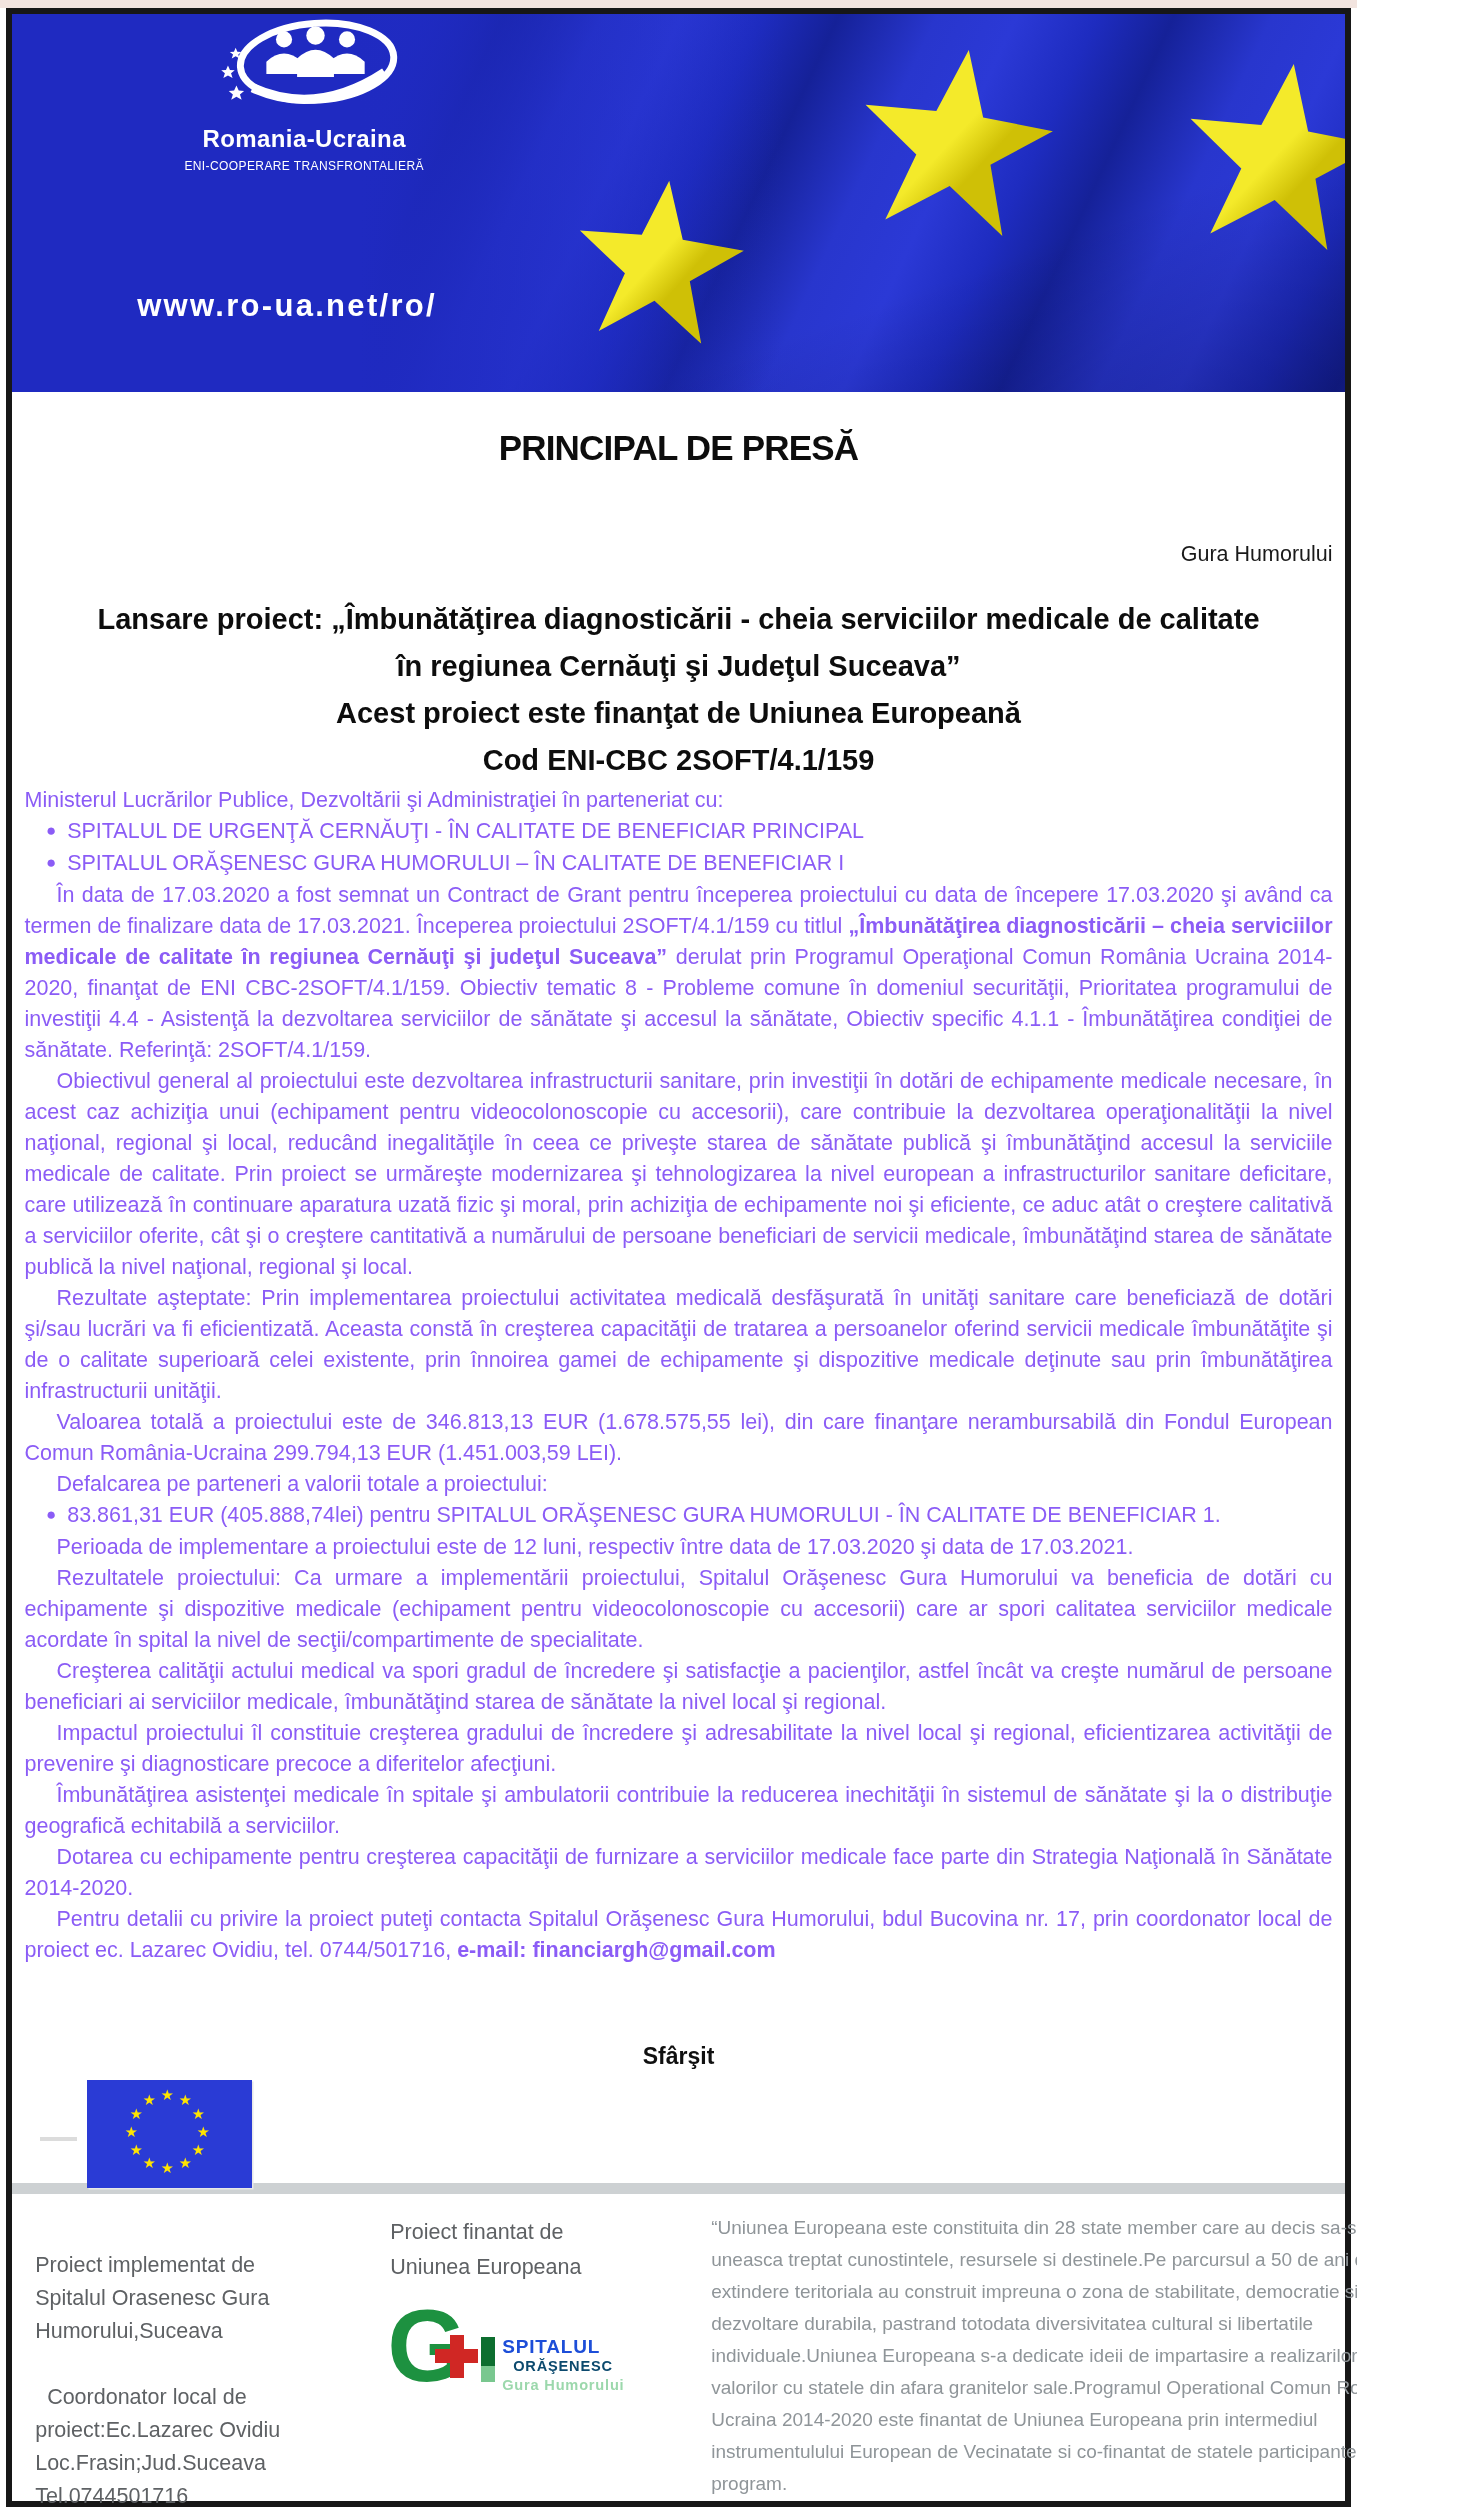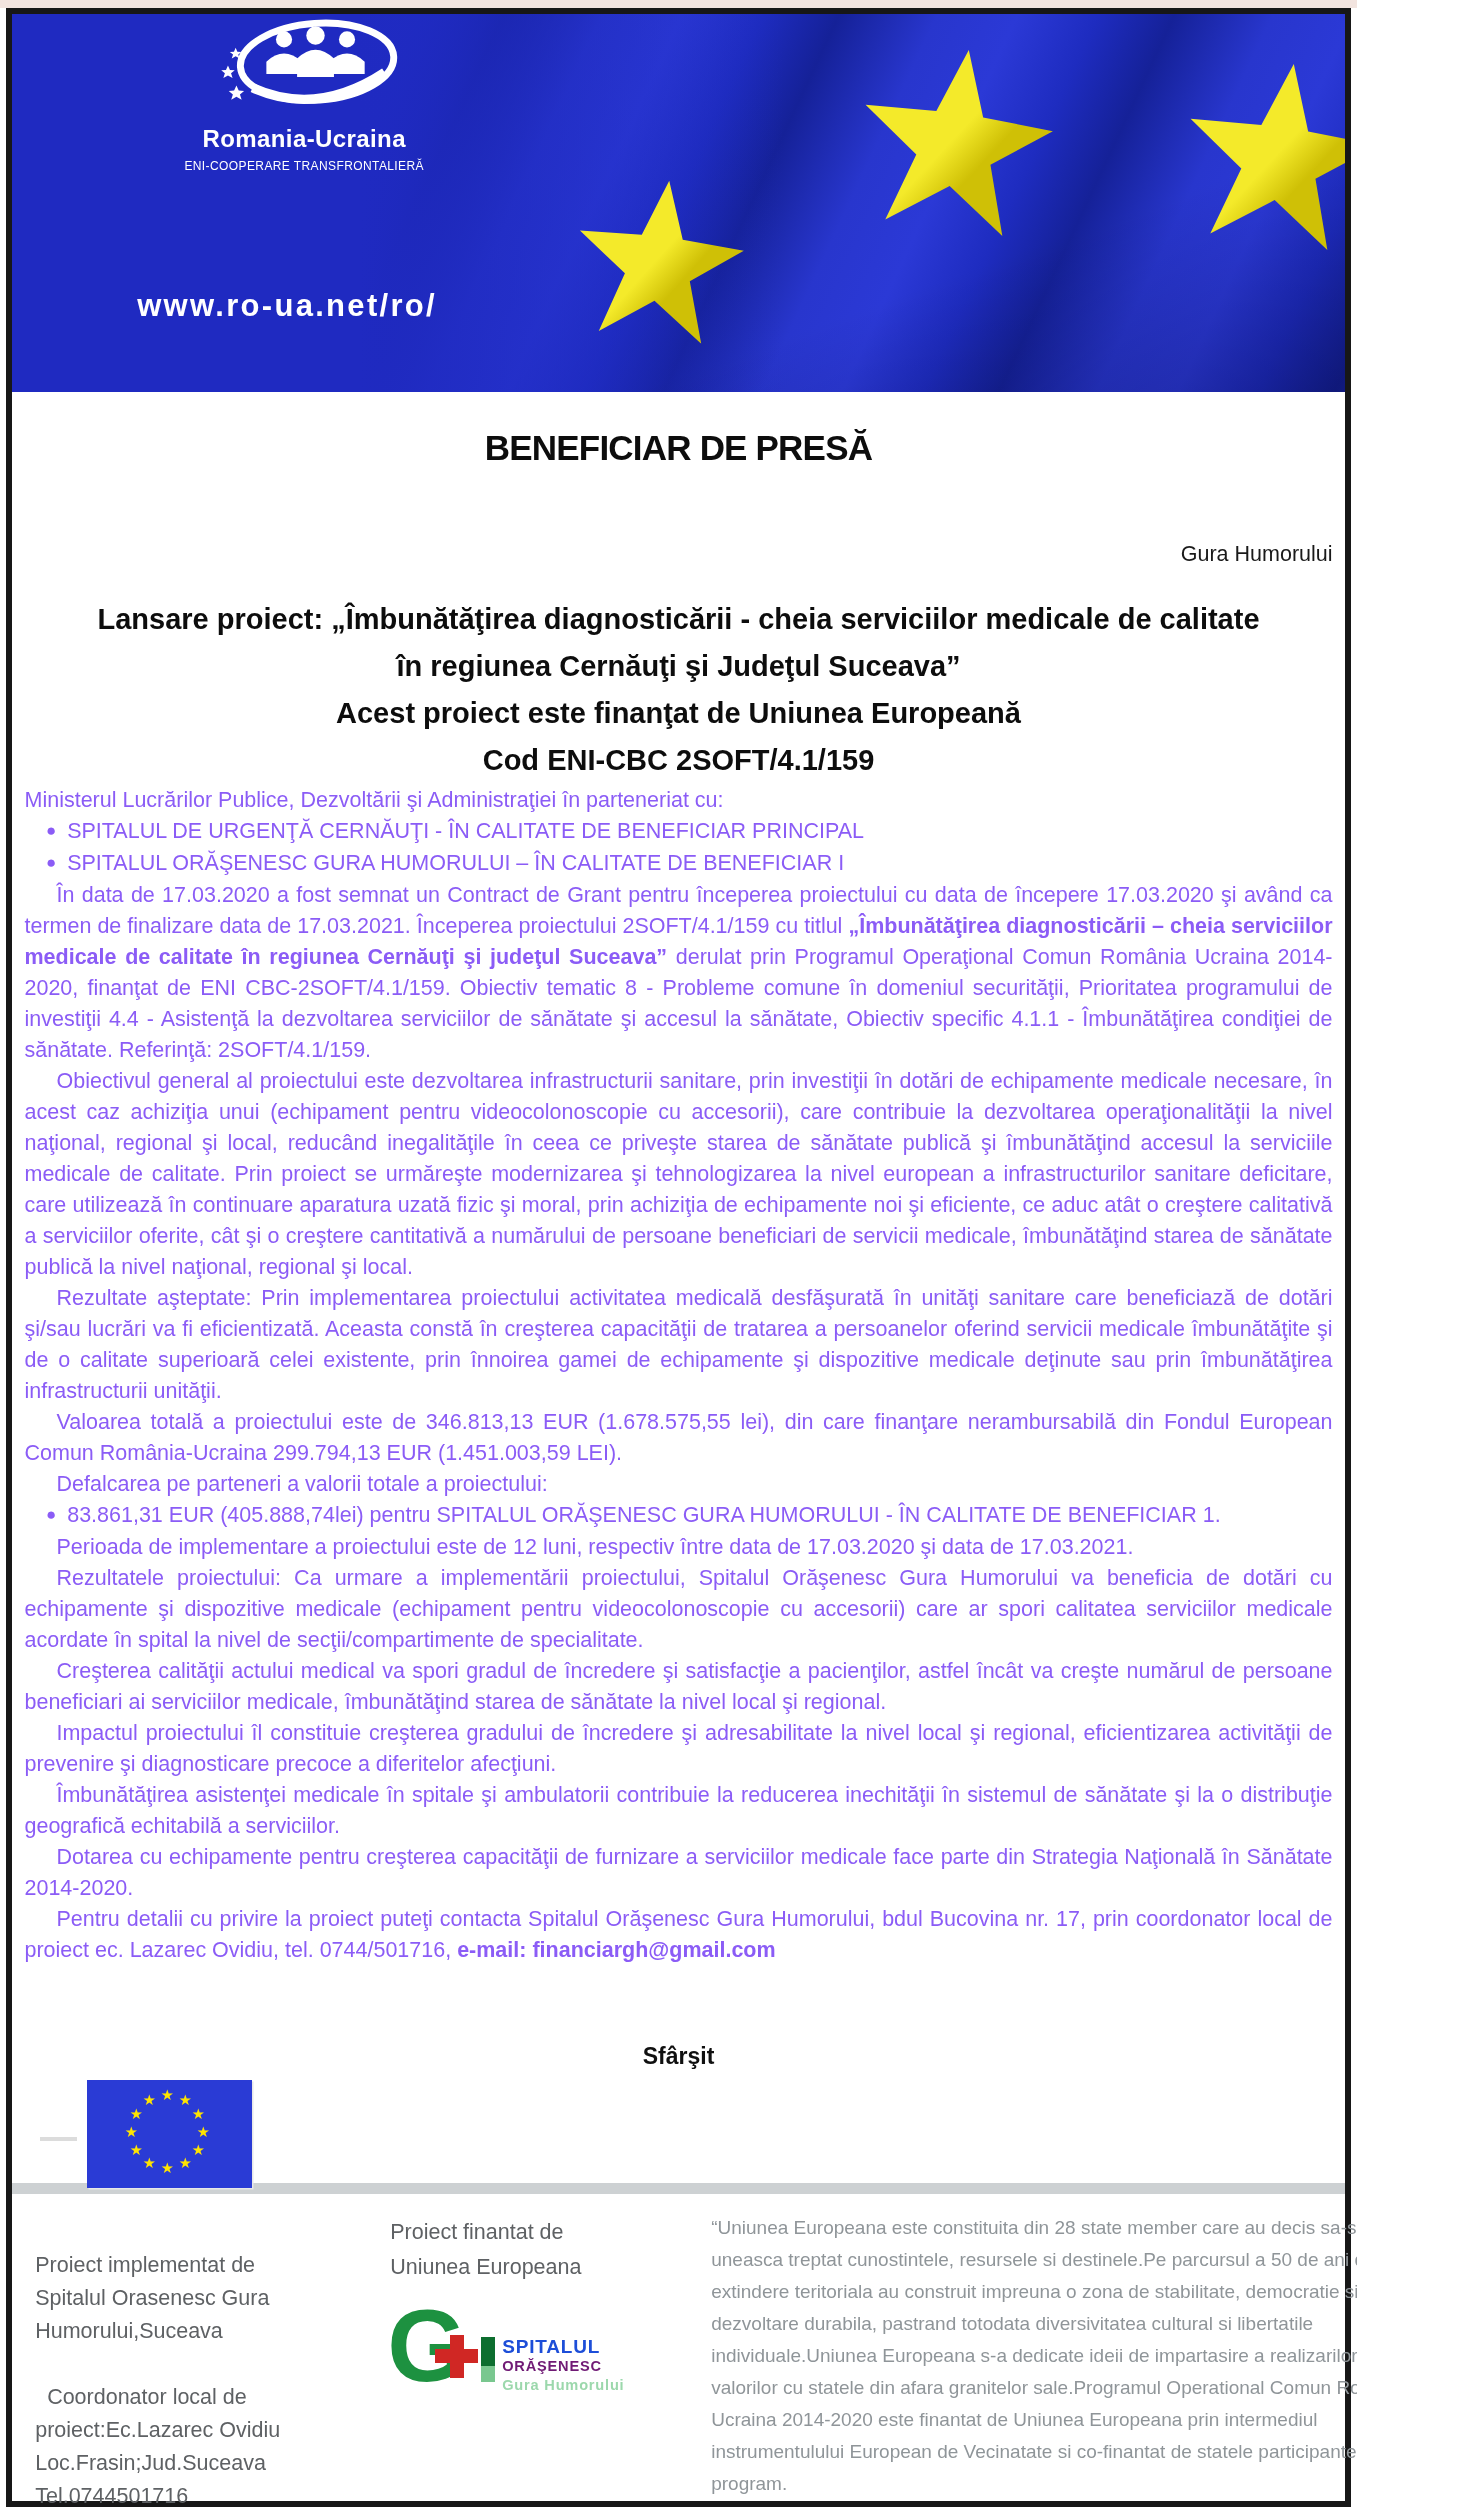--- a/index.html
+++ b/index.html
@@ -51,21 +51,21 @@
   
   .hlogo{position:absolute;left:375px;top:2295px;width:254px;height:92px;z-index:2;}
   .hlogo .g{position:absolute;left:0;top:-14px;font-size:102px;line-height:102px;font-weight:bold;color:#1d9140;font-family:"Liberation Sans",sans-serif;}
   .hcross{position:absolute;left:48px;top:26px;width:43px;height:43px;}
   .hcross::before{content:"";position:absolute;left:14.6px;top:0;width:14px;height:43px;background:#d02724;}
   .hcross::after{content:"";position:absolute;left:0;top:14.6px;width:43px;height:14px;background:#d02724;}
   .hbar{position:absolute;left:94px;top:28.5px;width:14px;height:45px;background:#0d6e2f;}
   .hbar::after{content:"";position:absolute;left:0;top:29px;width:14px;height:15.4px;background:#79c78f;}
   .htext{position:absolute;left:115px;top:28px;line-height:1;}
   .hname{font-size:19px;font-weight:bold;color:#1d4ed8;letter-spacing:0.8px;}
-  .htype{font-size:14.6px;font-weight:bold;color:#701a75;letter-spacing:0.8px;margin-top:3.1px;}
+  .htype{font-size:14.6px;font-weight:bold;color:#0c4a6e;letter-spacing:0.8px;margin-top:3.1px;margin-left:11px;}
   .hcity{font-size:14.6px;font-weight:bold;color:#9cd8ac;letter-spacing:0.8px;margin-top:4.6px;}
 </style>
 </head>
 <body>
 
 <div class="page">
   <div class="top-strip"></div>
   <div class="frame">
 
     <header class="banner">
@@ -87,21 +87,21 @@
           <path d="M36 40 l2.2 5 5.4 .3 -4.2 3.4 1.7 5.3 -5.1 -3 -5.1 3 1.7 -5.3 -4.2 -3.4 5.4 -.3 z"></path>
           <path d="M26 63 l2.6 5.8 6.2 .4 -4.8 4 2 6.2 -6 -3.5 -6 3.5 2 -6.2 -4.8 -4 6.2 -.4 z"></path>
           <path d="M37 89 l3 6.6 7 .5 -5.4 4.5 2.2 7 -6.8 -4 -6.8 4 2.2 -7 -5.4 -4.5 7 -.5 z"></path>
         </svg>
         <div class="logo-title">Romania-Ucraina</div>
         <div class="logo-subtitle">ENI-COOPERARE TRANSFRONTALIERĂ</div>
       </div>
       <div class="site">www.ro-ua.net/ro/</div>
     </header>
 
-    <div class="press-title">BENEFICIAR DE PRESĂ</div>
+    <div class="press-title">PRINCIPAL DE PRESĂ</div>
     <div class="dateline">Gura Humorului</div>
 
     <div class="heading">
         <div>Lansare proiect: „Îmbunătăţirea diagnosticării - cheia serviciilor medicale de calitate</div>
         <div>în regiunea Cernăuţi şi Judeţul Suceava”</div>
         <div>Acest proiect este finanţat de Uniunea Europeană</div>
         <div>Cod ENI-CBC 2SOFT/4.1/159</div>
       </div>
 
     <div class="body-text">

